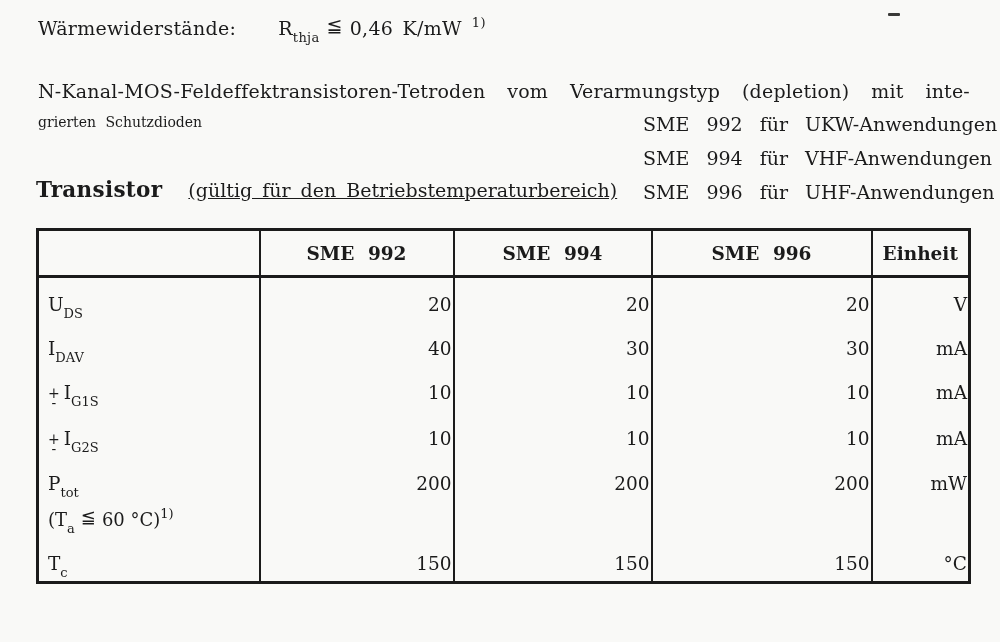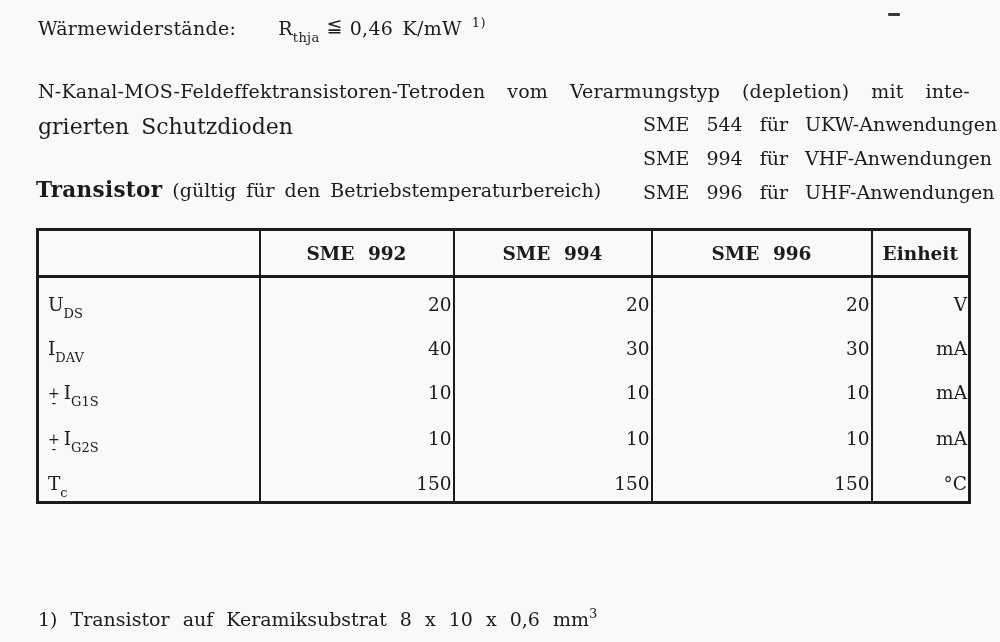--- a/index.html
+++ b/index.html
@@ -17,28 +17,28 @@
   .thermal .formula { margin-left:42px; word-spacing:3px; }
   .thermal .val { margin-right:10px; }
 
   .intro-line1 {
     position:absolute; top:80px; left:38px; right:30px;
     font-size:19px; letter-spacing:.2px;
     text-align:justify; text-align-last:justify; white-space:nowrap;
     display:flex; justify-content:space-between;
   }
   .intro-line1 span { flex:0 0 auto; }
-  .intro-line2 { position:absolute; top:114px; left:38px; font-size:22px; word-spacing:5px; }
+  .intro-line2 { position:absolute; top:114px; left:38px; font-size:14px; word-spacing:5px; }
 
   .variant { position:absolute; left:643px; font-size:19px; word-spacing:11px; white-space:nowrap; }
   .v0 { top:113px; } .v1 { top:147px; } .v2 { top:181px; }
 
   .section-heading { position:absolute; top:177px; left:36px; font-size:19px; white-space:nowrap; }
   .section-heading .title { font-weight:bold; font-size:21.5px; letter-spacing:.3px; }
-  .section-heading .subtitle { word-spacing:4px; margin-left:4px; }
+  .section-heading .subtitle { word-spacing:4px; margin-left:20px;text-decoration:underline; }
 
   table.limits {
     position:absolute; top:228px; left:36px; width:932px;
     border-collapse:collapse; table-layout:fixed;
     font-size:18.5px; color:var(--ink);
   }
   table.limits { border:3px solid var(--ink); }
   table.limits th {
     font-weight:bold; height:42px;
     border-bottom:3px solid var(--ink); word-spacing:7px;
@@ -74,21 +74,21 @@
   <div class="intro-line1">
     <span>N-Kanal-MOS-Feldeffektransistoren-Tetroden</span>
     <span>vom</span>
     <span>Verarmungstyp</span>
     <span>(depletion)</span>
     <span>mit</span>
     <span>inte-</span>
   </div>
   <div class="intro-line2">grierten Schutzdioden</div>
 
-  <div class="variant v0">SME 544 für UKW-Anwendungen</div>
+  <div class="variant v0">SME 992 für UKW-Anwendungen</div>
   <div class="variant v1">SME 994 für VHF-Anwendungen</div>
   <div class="variant v2">SME 996 für UHF-Anwendungen</div>
 
   <div class="section-heading">
     <span class="title">Transistor</span>
     <span class="subtitle">(gültig für den Betriebstemperaturbereich)</span>
   </div>
 
   <table class="limits">
     <colgroup>
@@ -135,25 +135,34 @@
       <tr class="hG2">
         <td class="param"><span class="pm">
               <span>+</span>
               <span>-</span>
             </span><span>I</span><span class="sb">G2S</span></td>
         <td class="val bl">10</td>
         <td class="val bl">10</td>
         <td class="val bl">10</td>
         <td class="unit bl">mA</td>
       </tr>
+      <tr class="hP">
+        <td class="param">
+          <div><span>P</span><span class="sb">tot</span></div>
+          <div class="cond"><span>(T</span><span class="sb">a</span><span class="rel">≦</span><span>60 °C)</span><span class="sp">1)</span></div>
+        </td>
+        <td class="val bl">200</td>
+        <td class="val bl">200</td>
+        <td class="val bl">200</td>
+        <td class="unit bl">mW</td>
+      </tr>
       <tr class="hTc">
         <td class="param"><span>T</span><span class="sb">c</span></td>
         <td class="val bl">150</td>
         <td class="val bl">150</td>
         <td class="val bl">150</td>
         <td class="unit bl">°C</td>
       </tr>
     </tbody>
   </table>
 
-  <div class="footnote"><span>1) Transistor auf Keramiksubstrat 8 x 10 x 0,6 mm</span><span class="sp">3</span></div>
 
 </div>
 
 </body></html>

